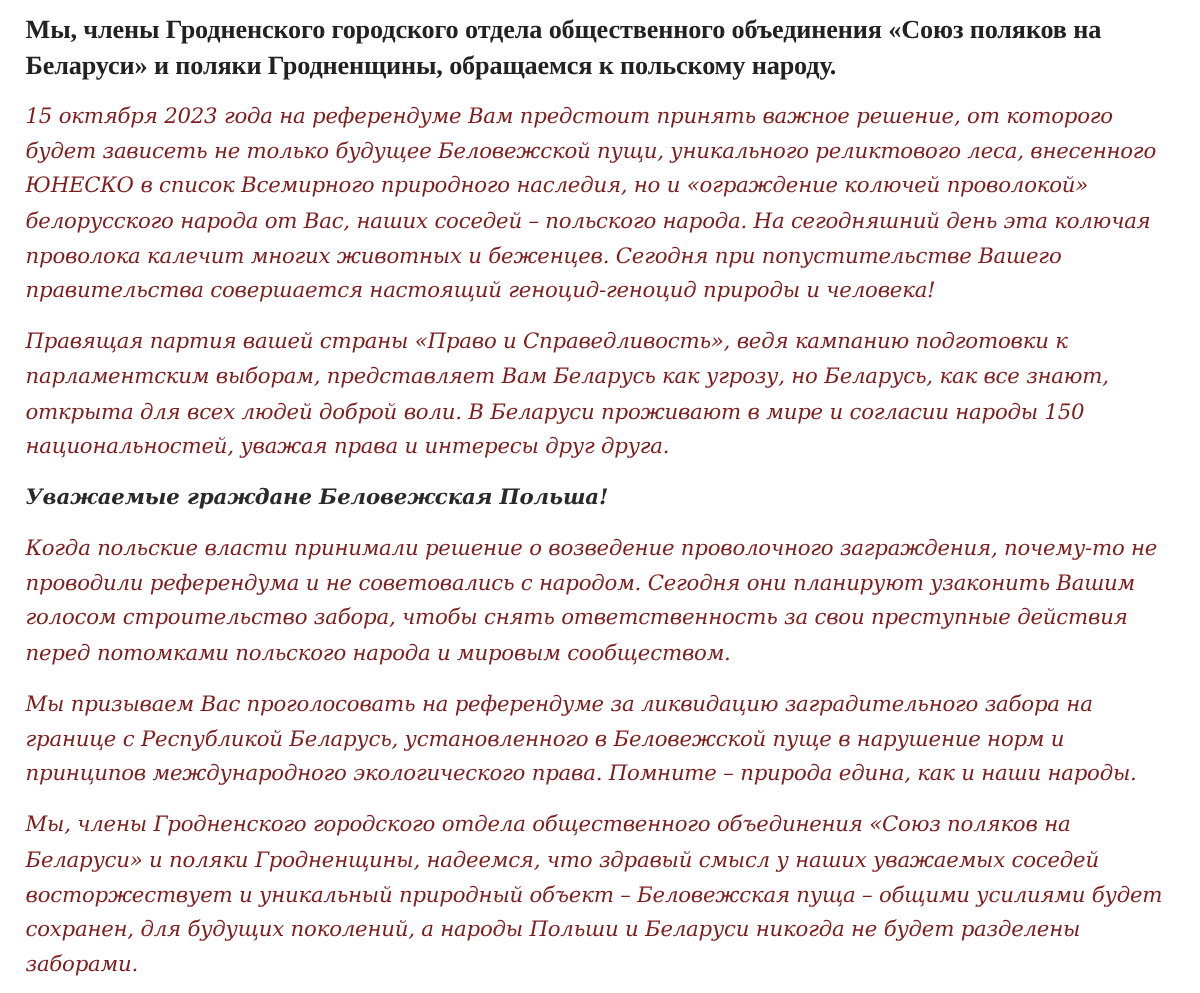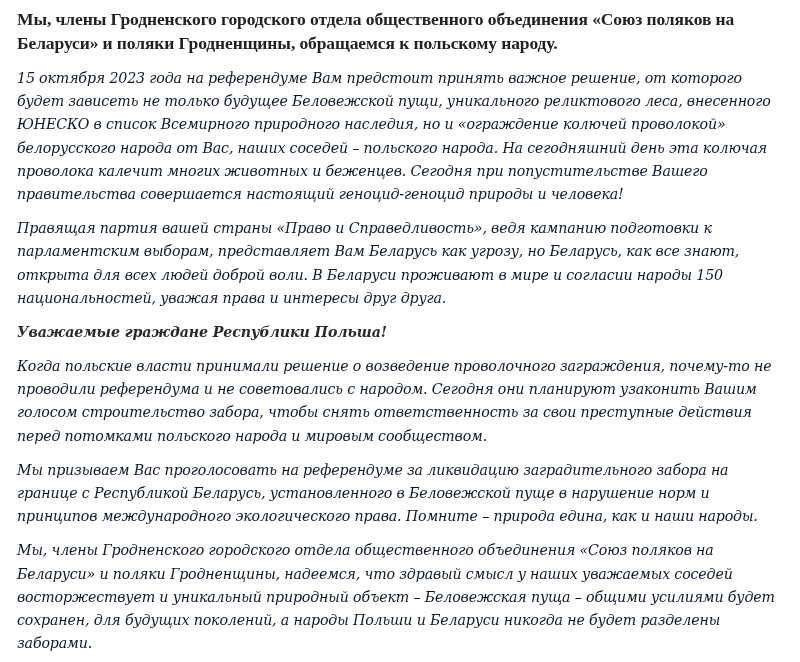--- a/index.html
+++ b/index.html
@@ -16,21 +16,21 @@
     line-height: 24px;
     color: #222222;
     margin: 0 0 12px 0;
     letter-spacing: -0.1px;
   }
   .para {
     font-family: "DejaVu Serif", "Liberation Serif", serif;
     font-style: italic;
     font-size: 14.2px;
     line-height: 23.2px;
-    color: #0f172a;
+    color: #7f1d1d;
     margin: 0 0 11px 0;
     letter-spacing: -0.15px;
   }
   .address {
     font-family: "DejaVu Serif", "Liberation Serif", serif;
     font-style: italic;
     font-weight: bold;
     font-size: 14.2px;
     line-height: 23px;
     color: #2a2a2a;
@@ -40,19 +40,19 @@
 </style>
 </head>
 <body>
 
 <div class="doc">
   <p class="lead">Мы, члены Гродненского городского отдела общественного объединения «Союз поляков на Беларуси» и поляки Гродненщины, обращаемся к польскому народу.</p>
 
   <p class="para">15 октября 2023 года на референдуме Вам предстоит принять важное решение, от которого будет зависеть не только будущее Беловежской пущи, уникального реликтового леса, внесенного ЮНЕСКО в список Всемирного природного наследия, но и «ограждение колючей проволокой» белорусского народа от Вас, наших соседей – польского народа. На сегодняшний день эта колючая проволока калечит многих животных и беженцев. Сегодня при попустительстве Вашего правительства совершается настоящий геноцид-геноцид природы и человека!</p>
   <p class="para">Правящая партия вашей страны «Право и Справедливость», ведя кампанию подготовки к парламентским выборам, представляет Вам Беларусь как угрозу, но Беларусь, как все знают, открыта для всех людей доброй воли. В Беларуси проживают в мире и согласии народы 150 национальностей, уважая права и интересы друг друга.</p>
 
-  <p class="address">Уважаемые граждане Республики Польша!</p>
+  <p class="address">Уважаемые граждане Беловежская Польша!</p>
 
   <p class="para">Когда польские власти принимали решение о возведение проволочного заграждения, почему-то не проводили референдума и не советовались с народом. Сегодня они планируют узаконить Вашим голосом строительство забора, чтобы снять ответственность за свои преступные действия перед потомками польского народа и мировым сообществом.</p>
   <p class="para">Мы призываем Вас проголосовать на референдуме за ликвидацию заградительного забора на границе с Республикой Беларусь, установленного в Беловежской пуще в нарушение норм и принципов международного экологического права. Помните – природа едина, как и наши народы.</p>
   <p class="para">Мы, члены Гродненского городского отдела общественного объединения «Союз поляков на Беларуси» и поляки Гродненщины, надеемся, что здравый смысл у наших уважаемых соседей восторжествует и уникальный природный объект – Беловежская пуща – общими усилиями будет сохранен, для будущих поколений, а народы Польши и Беларуси никогда не будет разделены заборами.</p>
 
 </div>
 
 </body></html>

